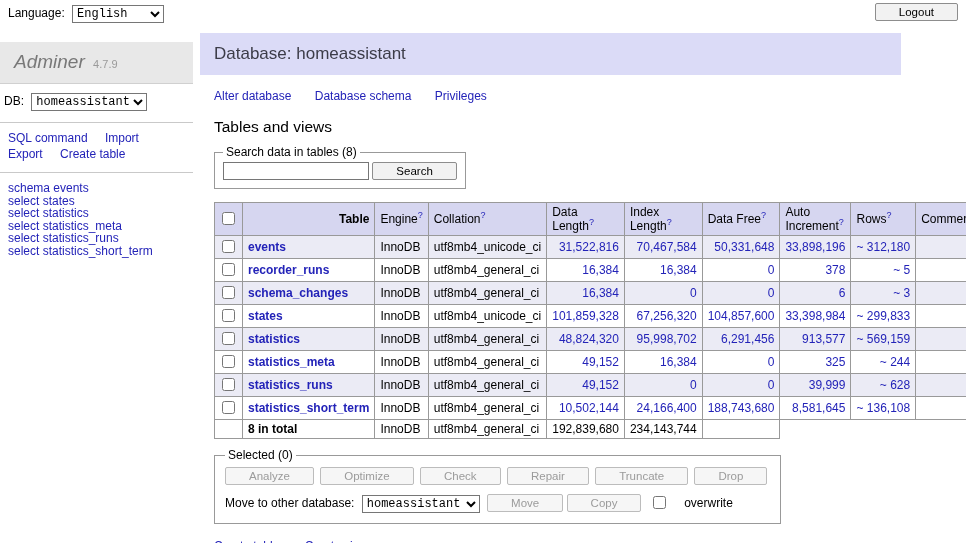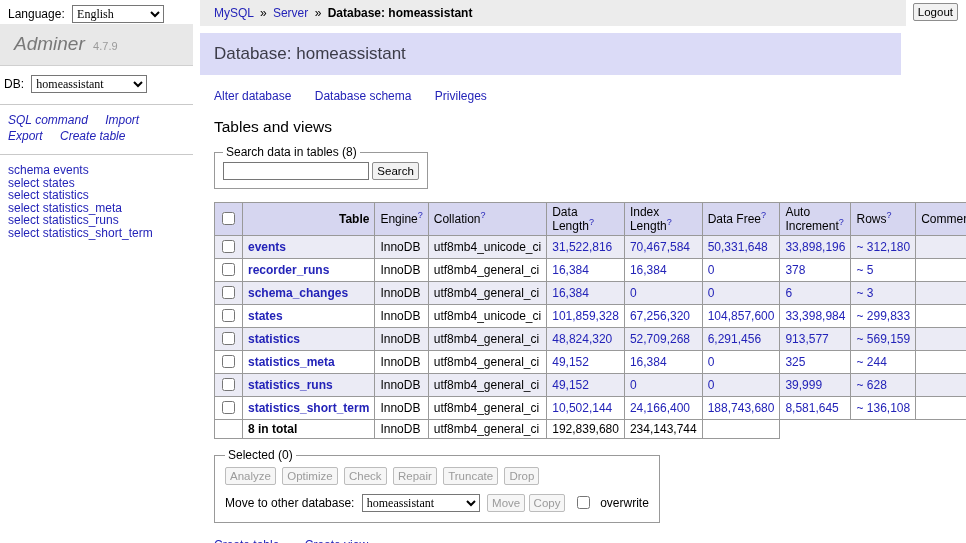--- a/index.html
+++ b/index.html
@@ -3,47 +3,47 @@
 <meta charset="utf-8">
 <style>
   * { box-sizing: border-box; }
   html,body { margin:0; padding:0; }
   body {
     width:966px; height:543px; position:relative; overflow:hidden;
     background:#fff; color:#000;
     font-family:"Liberation Sans", sans-serif; font-size:12px;
   }
   a { color:#2323b8; text-decoration:none; cursor:pointer; }
-  select { font-family:Liberation Serif, serif; font-size:12px; border:1px solid #767676; background:#fff; }
+  select { font-family:Liberation Mono, monospace; font-size:12px; border:1px solid #767676; background:#fff; }
   button {
     font-family:"Liberation Sans",sans-serif; font-size:11.5px;
-    padding:2px 4px; background:#f2f2f2; border:1px solid #8d8d8d; border-radius:2px; color:#000;
+    padding:2px 23px; background:#f2f2f2; border:1px solid #8d8d8d; border-radius:2px; color:#000;
   }
   button:disabled { color:#9b9b9b; border-color:#bcbcbc; background:#f6f6f6; }
 
   
   .topbar { position:absolute; top:0; left:0; right:0; height:26px; background:#fff; }
   .lang { position:absolute; left:8px; top:5px; }
   .lang select { width:92px; margin-left:4px; }
   .breadcrumb {
     position:absolute; left:200px; top:0; width:706px; height:26px;
     background:#ececec; line-height:26px; padding-left:14px; white-space:nowrap;
   }
   .breadcrumb .sep { color:#000; margin:0 3px; }
   .breadcrumb b { font-weight:bold; }
   .logout-btn { position:absolute; right:8px; top:3px; }
 
   
-  .sidebar { position:absolute; left:0; top:24px; width:193px; bottom:0; background:#fff; }
+  .sidebar { position:absolute; left:0; top:42px; width:193px; bottom:0; background:#fff; }
   .brandbox { background:#e8e8e8; padding:9px 14px 10px; border-bottom:1px solid #d0d0d0; }
   .brand { font-size:19px; font-style:italic; color:#787878; }
   .version { font-size:11px; color:#9a9a9a; margin-left:5px; }
   .dbrow { padding:9px 4px 11px; border-bottom:1px solid #c9c9c9; }
   .dbrow select { width:116px; margin-left:4px; }
-  .sb-links { padding:8px 8px 9px; border-bottom:1px solid #c9c9c9;font-style:italic; }
+  .sb-links { padding:8px 8px 9px; border-bottom:1px solid #c9c9c9; }
   .sb-links a { display:inline-block; margin:0 14px 2px 0; }
   .table-links { padding:9px 0; }
   .table-links a { display:block; padding:0 8px; line-height:12.6px; white-space:nowrap; }
 
   
   .main { position:absolute; left:200px; top:26px; width:766px; bottom:0; overflow:hidden; }
   .page-title {
     margin:7px 65px 0 0; background:#dbdbf7; padding:11px 20px 11px 14px;
     font-size:17px; font-weight:normal; color:#3c3c48;
   }
@@ -60,52 +60,45 @@
   table.db thead th, table.db thead td { background:#d6d6f0; }
   table.db thead th { font-weight:bold; text-align:right; }
   table.db thead td { text-align:left; }
   sup.help { font-size:9px; vertical-align:super; line-height:0; }
   tbody tr.odd { background:#ebebf5; }
   td.chk, tbody th.name { white-space:nowrap; }
   td.chk { text-align:center; padding:0 2px; }
   td.chk input { margin:2px; }
   tbody th.name { text-align:left; }
   tbody th.name a { font-weight:bold; }
-  td.num { white-space:nowrap; }
+  td.num { text-align:right; white-space:nowrap; }
   td.comment { min-width:52px; }
   tr.total th { text-align:left; font-weight:bold; background:#fff; }
   tr.total td { background:#fff; }
 
   .sel-fieldset { padding:5px 10px 10px; }
   .btnrow button { margin-right:3px; }
   .moverow { margin-top:8px; white-space:nowrap; }
   .moverow select { width:118px; margin:0 4px; }
-  .moverow label { margin-left:4px; }
+  .moverow label { margin-left:12px; }
   .moverow input[type=checkbox] { vertical-align:-2px; margin-left:8px; }
 
   .inline-links { margin:15px 0 0 14px; }
   .inline-links a { margin-right:22px; }
 </style>
 </head>
 <body>
 
 <div class="topbar">
   <span class="lang">
     <span>Language:</span>
     <select>
       <option>English</option>
     </select>
   </span>
-  <div class="breadcrumb">
-    <a href="#">MySQL</a>
-    <span class="sep">»</span>
-    <a href="#">Server</a>
-    <span class="sep">»</span>
-    <b>Database: homeassistant</b>
-  </div>
   <button class="logout-btn">Logout</button>
 </div>
 
 <div class="sidebar">
   <div class="brandbox">
     <span class="brand">Adminer</span>
     <span class="version">4.7.9</span>
   </div>
   <div class="dbrow">
     <span>DB:</span>
@@ -209,21 +202,21 @@
         <td class="num"><a href="#">33,398,984</a></td>
         <td class="num"><a href="#">~ 299,833</a></td>
         <td class="comment"></td>
       </tr>
       <tr class="odd">
         <td class="chk"><input type="checkbox" style=""></td>
         <th class="name"><a href="#">statistics</a></th>
         <td>InnoDB</td>
         <td>utf8mb4_general_ci</td>
         <td class="num"><a href="#">48,824,320</a></td>
-        <td class="num"><a href="#">52,709,268</a></td>
+        <td class="num"><a href="#">95,998,702</a></td>
         <td class="num"><a href="#">6,291,456</a></td>
         <td class="num"><a href="#">913,577</a></td>
         <td class="num"><a href="#">~ 569,159</a></td>
         <td class="comment"></td>
       </tr>
       <tr>
         <td class="chk"><input type="checkbox" style=""></td>
         <th class="name"><a href="#">statistics_meta</a></th>
         <td>InnoDB</td>
         <td>utf8mb4_general_ci</td>

